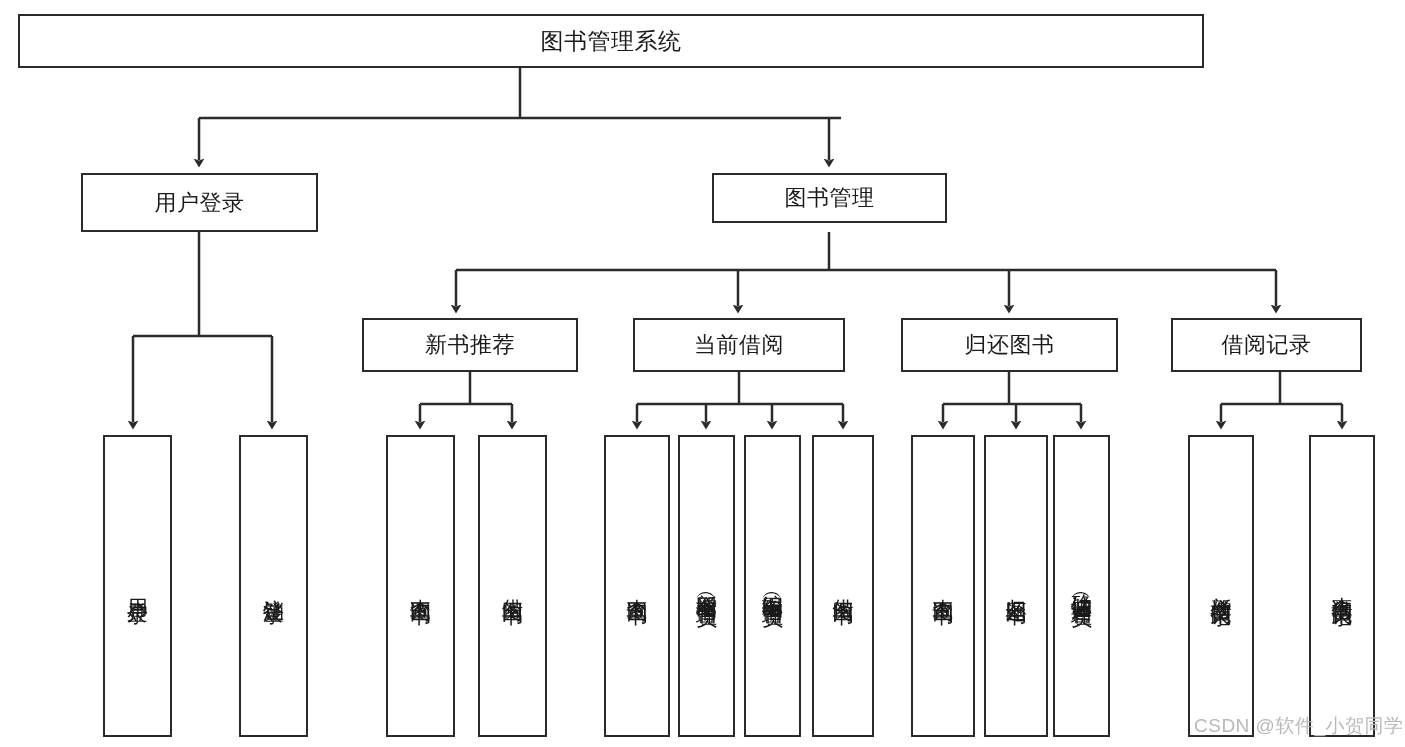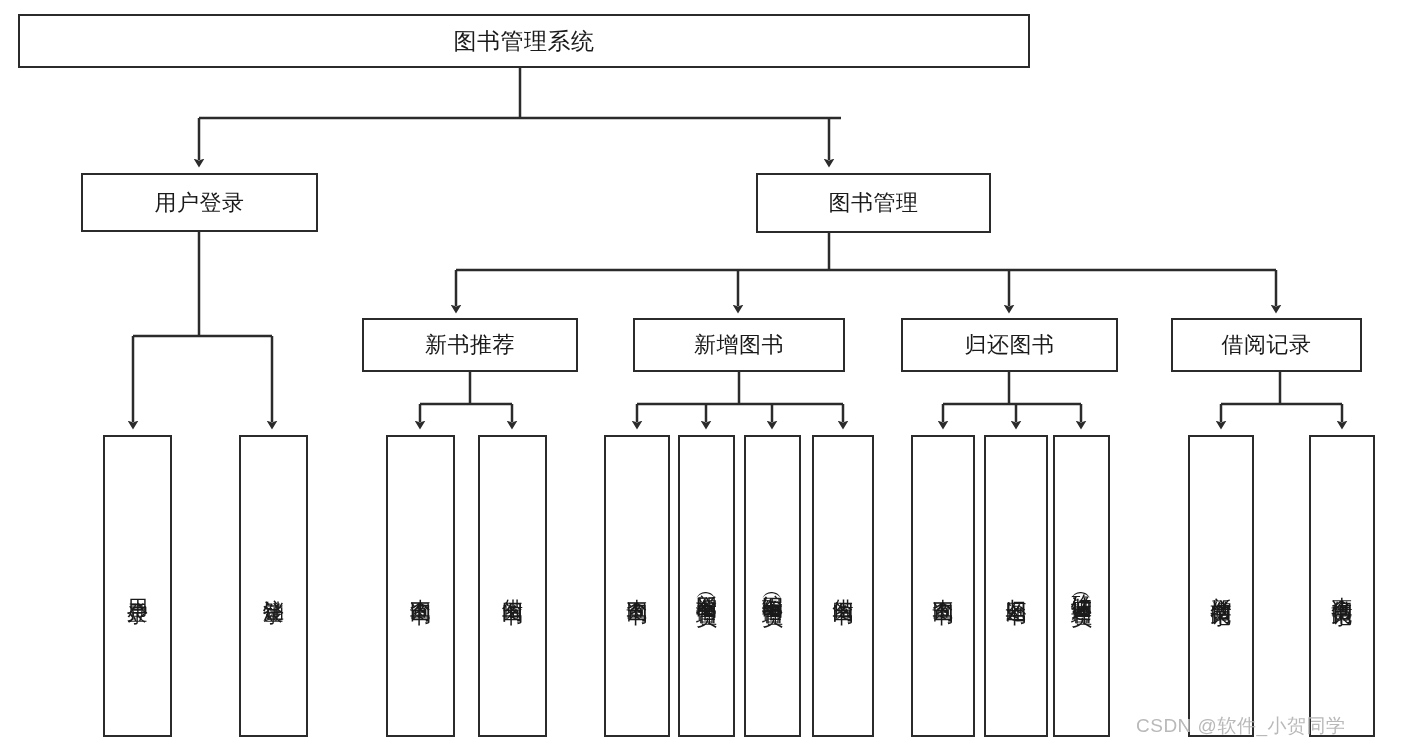--- a/index.html
+++ b/index.html
@@ -107,36 +107,36 @@
       <path d="M1016,404 L1016,422" marker-end="url(#arr)"></path>
       <path d="M1081,404 L1081,422" marker-end="url(#arr)"></path>
 
       <path d="M1280,372 L1280,404"></path>
       <path d="M1221,404 L1342,404"></path>
       <path d="M1221,404 L1221,422" marker-end="url(#arr)"></path>
       <path d="M1342,404 L1342,422" marker-end="url(#arr)"></path>
     </g>
   </svg>
 
-  <div class="node root" id="node-root" style="left: 18px; top: 14px; width: 1012px; height: 54px;">
+  <div class="node root" id="node-root" style="left: 18px; top: 14px; width: 1186px; height: 54px;">
     <span class="node-label">图书管理系统</span>
   </div>
 
   <div class="node lvl2" id="node-l2-0" style="left: 81px; top: 173px; width: 237px; height: 59px;">
     <span class="node-label">用户登录</span>
   </div>
-  <div class="node lvl2" id="node-l2-1" style="left: 712px; top: 173px; width: 235px; height: 60px; margin-left: 44px;">
+  <div class="node lvl2" id="node-l2-1" style="left: 712px; top: 173px; width: 235px; height: 50px;">
     <span class="node-label">图书管理</span>
   </div>
 
   <div class="node lvl3" id="node-l3-0" style="left: 362px; top: 318px; width: 216px; height: 54px;">
     <span class="node-label">新书推荐</span>
   </div>
   <div class="node lvl3" id="node-l3-1" style="left: 633px; top: 318px; width: 212px; height: 54px;">
-    <span class="node-label">新增图书</span>
+    <span class="node-label">当前借阅</span>
   </div>
   <div class="node lvl3" id="node-l3-2" style="left: 901px; top: 318px; width: 217px; height: 54px;">
     <span class="node-label">归还图书</span>
   </div>
   <div class="node lvl3" id="node-l3-3" style="left: 1171px; top: 318px; width: 191px; height: 54px;">
     <span class="node-label">借阅记录</span>
   </div>
 
   <div class="node leaf" id="node-leaf-0" style="left: 103px; top: 435px; width: 69px; height: 302px;">
     <span class="node-label">用户登录</span>
@@ -171,15 +171,15 @@
   <div class="node leaf" id="node-leaf-10" style="left: 1053px; top: 435px; width: 57px; height: 302px;">
     <span class="node-label">确认归还（管理员）</span>
   </div>
   <div class="node leaf" id="node-leaf-11" style="left: 1188px; top: 435px; width: 66px; height: 302px;">
     <span class="node-label">新增借阅记录</span>
   </div>
   <div class="node leaf" id="node-leaf-12" style="left: 1309px; top: 435px; width: 66px; height: 302px;">
     <span class="node-label">查询借阅记录</span>
   </div>
 
-  <div class="watermark" style="left:1136px; top:713px;text-align:right;">CSDN @软件_小贺同学</div>
+  <div class="watermark" style="left:1194px; top:713px;text-align:right;">CSDN @软件_小贺同学</div>
 
 </div>
 
 </body></html>

